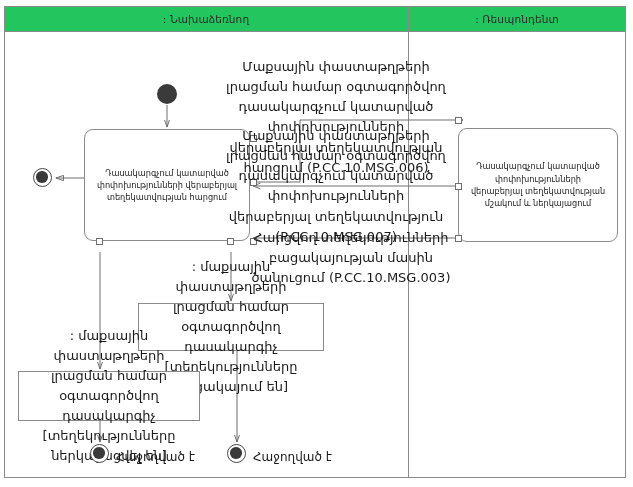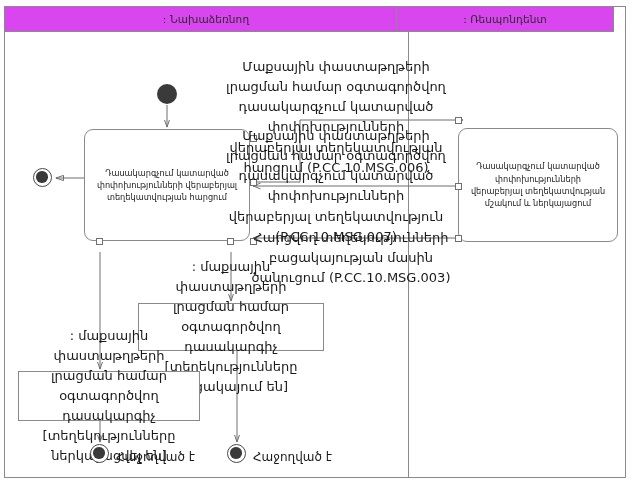--- a/index.html
+++ b/index.html
@@ -31,30 +31,30 @@
     background: #ffffff;
   }
 
   
   .lane-header {
     position: absolute;
     top: 6px;
     height: 26px;
     border: 1px solid #8a8a8a;
     box-sizing: border-box;
-    background: #d946ef;
+    background: #22c55e;
     display: flex;
     align-items: center;
     justify-content: center;
     font-size: 10.5px;
     color: #2b2b2b;
     letter-spacing: 0.1px;
   }
   #lane-header-left  { left: 4px;   width: 404px; }
-  #lane-header-right { left: 396px; width: 218px; }
+  #lane-header-right { left: 408px; width: 218px; }
 
   
   .lane-divider {
     position: absolute;
     left: 408px;
     top: 32px;
     width: 1px;
     height: 446px;
     background: #8a8a8a;
   }

